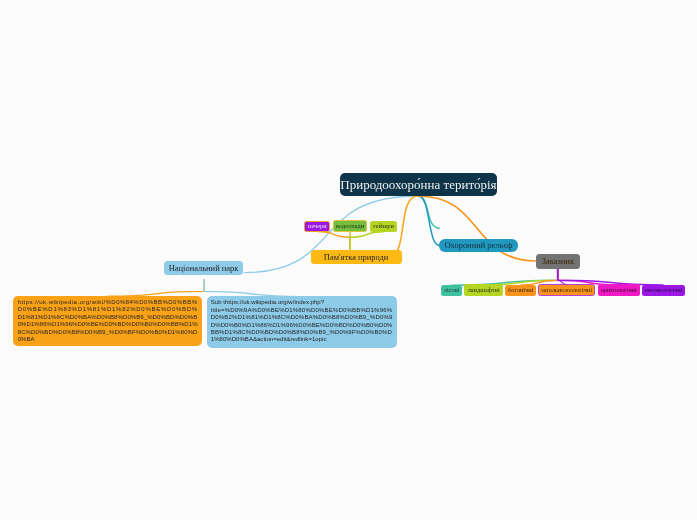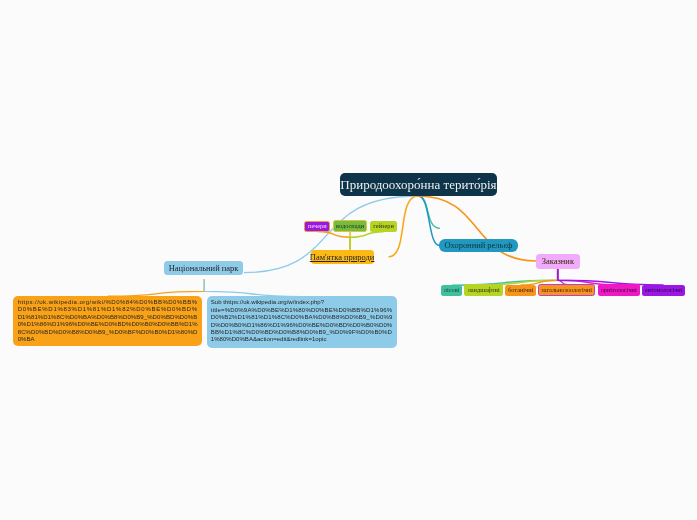--- a/index.html
+++ b/index.html
@@ -59,36 +59,36 @@
     <div class="urlbox" style="left: 206.6px; top: 296.2px; width: 190px; height: 52px; background: rgb(141, 203, 232); color: rgb(38, 38, 38); padding: 3.2px 4.2px; line-height: 7.4px; font-size: 6.05px;">
       <div>
         <div class="ln last"><span>S</span><span>u</span><span>b</span><span> </span><span>t</span><span>h</span><span>t</span><span>t</span><span>p</span><span>s</span><span>:</span><span>/</span><span>/</span><span>u</span><span>k</span><span>.</span><span>w</span><span>i</span><span>k</span><span>i</span><span>p</span><span>e</span><span>d</span><span>i</span><span>a</span><span>.</span><span>o</span><span>r</span><span>g</span><span>/</span><span>w</span><span>/</span><span>i</span><span>n</span><span>d</span><span>e</span><span>x</span><span>.</span><span>p</span><span>h</span><span>p</span><span>?</span></div>
         <div class="ln"><span>t</span><span>i</span><span>t</span><span>l</span><span>e</span><span>=</span><span>%</span><span>D</span><span>0</span><span>%</span><span>9</span><span>A</span><span>%</span><span>D</span><span>0</span><span>%</span><span>B</span><span>E</span><span>%</span><span>D</span><span>1</span><span>%</span><span>8</span><span>0</span><span>%</span><span>D</span><span>0</span><span>%</span><span>B</span><span>E</span><span>%</span><span>D</span><span>0</span><span>%</span><span>B</span><span>B</span><span>%</span><span>D</span><span>1</span><span>%</span><span>9</span><span>6</span><span>%</span></div>
         <div class="ln"><span>D</span><span>0</span><span>%</span><span>B</span><span>2</span><span>%</span><span>D</span><span>1</span><span>%</span><span>8</span><span>1</span><span>%</span><span>D</span><span>1</span><span>%</span><span>8</span><span>C</span><span>%</span><span>D</span><span>0</span><span>%</span><span>B</span><span>A</span><span>%</span><span>D</span><span>0</span><span>%</span><span>B</span><span>8</span><span>%</span><span>D</span><span>0</span><span>%</span><span>B</span><span>9</span><span>_</span><span>%</span><span>D</span><span>0</span><span>%</span><span>9</span></div>
         <div class="ln"><span>D</span><span>%</span><span>D</span><span>0</span><span>%</span><span>B</span><span>0</span><span>%</span><span>D</span><span>1</span><span>%</span><span>8</span><span>6</span><span>%</span><span>D</span><span>1</span><span>%</span><span>9</span><span>6</span><span>%</span><span>D</span><span>0</span><span>%</span><span>B</span><span>E</span><span>%</span><span>D</span><span>0</span><span>%</span><span>B</span><span>D</span><span>%</span><span>D</span><span>0</span><span>%</span><span>B</span><span>0</span><span>%</span><span>D</span><span>0</span><span>%</span></div>
         <div class="ln"><span>B</span><span>B</span><span>%</span><span>D</span><span>1</span><span>%</span><span>8</span><span>C</span><span>%</span><span>D</span><span>0</span><span>%</span><span>B</span><span>D</span><span>%</span><span>D</span><span>0</span><span>%</span><span>B</span><span>8</span><span>%</span><span>D</span><span>0</span><span>%</span><span>B</span><span>9</span><span>_</span><span>%</span><span>D</span><span>0</span><span>%</span><span>9</span><span>F</span><span>%</span><span>D</span><span>0</span><span>%</span><span>B</span><span>0</span><span>%</span><span>D</span></div>
         <div class="ln last"><span>1</span><span>%</span><span>8</span><span>0</span><span>%</span><span>D</span><span>0</span><span>%</span><span>B</span><span>A</span><span>&amp;</span><span>a</span><span>c</span><span>t</span><span>i</span><span>o</span><span>n</span><span>=</span><span>e</span><span>d</span><span>i</span><span>t</span><span>&amp;</span><span>r</span><span>e</span><span>d</span><span>l</span><span>i</span><span>n</span><span>k</span><span>=</span><span>1</span><span>o</span><span>p</span><span>i</span><span>c</span></div>
       </div>
     </div>
-    <div class="node lvl1" style="left: 310.6px; top: 250px; width: 63px; height: 14.2px; background: rgb(252, 185, 19); color: rgb(38, 38, 38); text-decoration: underline;">
+    <div class="node lvl1" style="left: 310.6px; top: 250px; width: 91px; height: 14.2px; background: rgb(252, 185, 19); color: rgb(38, 38, 38);">
       <span>Пам'ятка природи</span>
     </div>
     <div class="node lvl2" style="left: 304.2px; top: 220.6px; width: 26.2px; height: 11.4px; background: rgb(155, 23, 230); color: rgb(240, 224, 247); border: 1px solid rgb(242, 160, 30);">
       <span>печери</span>
     </div>
     <div class="node lvl2" style="left: 332.8px; top: 220.2px; width: 34.6px; height: 12.2px; background: rgb(116, 189, 63); color: rgb(35, 51, 26); border: 1px solid rgb(224, 195, 58);">
       <span>водоспади</span>
     </div>
     <div class="node lvl2" style="left: 369.8px; top: 220.5px; width: 27.6px; height: 11.6px; background: rgb(181, 212, 36); color: rgb(43, 51, 16);">
       <span>гейзери</span>
     </div>
     <div class="node lvl1" style="left: 438.8px; top: 238.6px; width: 79.4px; height: 13.8px; background: rgb(32, 152, 192); color: rgb(20, 51, 63); border-radius: 6px;">
       <span>Охоронний рельєф</span>
     </div>
-    <div class="node lvl1" style="left: 535.8px; top: 253.5px; width: 44.2px; height: 15px; background: #f0abfc; color: rgb(59, 36, 5);">
+    <div class="node lvl1" style="left: 535.8px; top: 253.5px; width: 44.2px; height: 15px; background: #737373; color: rgb(59, 36, 5);">
       <span>Заказник</span>
     </div>
     <div class="node lvl2" style="left: 440.8px; top: 284.8px; width: 21.6px; height: 11.2px; background: rgb(63, 193, 160); color: rgb(29, 59, 51);">
       <span>лісові</span>
     </div>
     <div class="node lvl2" style="left: 464.2px; top: 284.4px; width: 39px; height: 12px; background: rgb(181, 212, 36); color: rgb(43, 51, 16);">
       <span>ландшафтні</span>
     </div>
     <div class="node lvl2" style="left: 505px; top: 284.6px; width: 31.4px; height: 11.6px; background: rgb(247, 148, 30); color: rgb(59, 36, 5);">
       <span>ботанічні</span>

